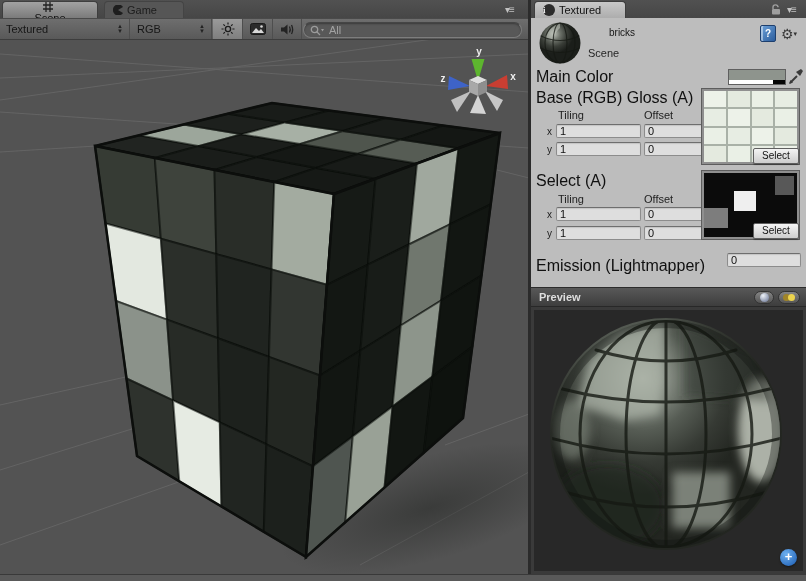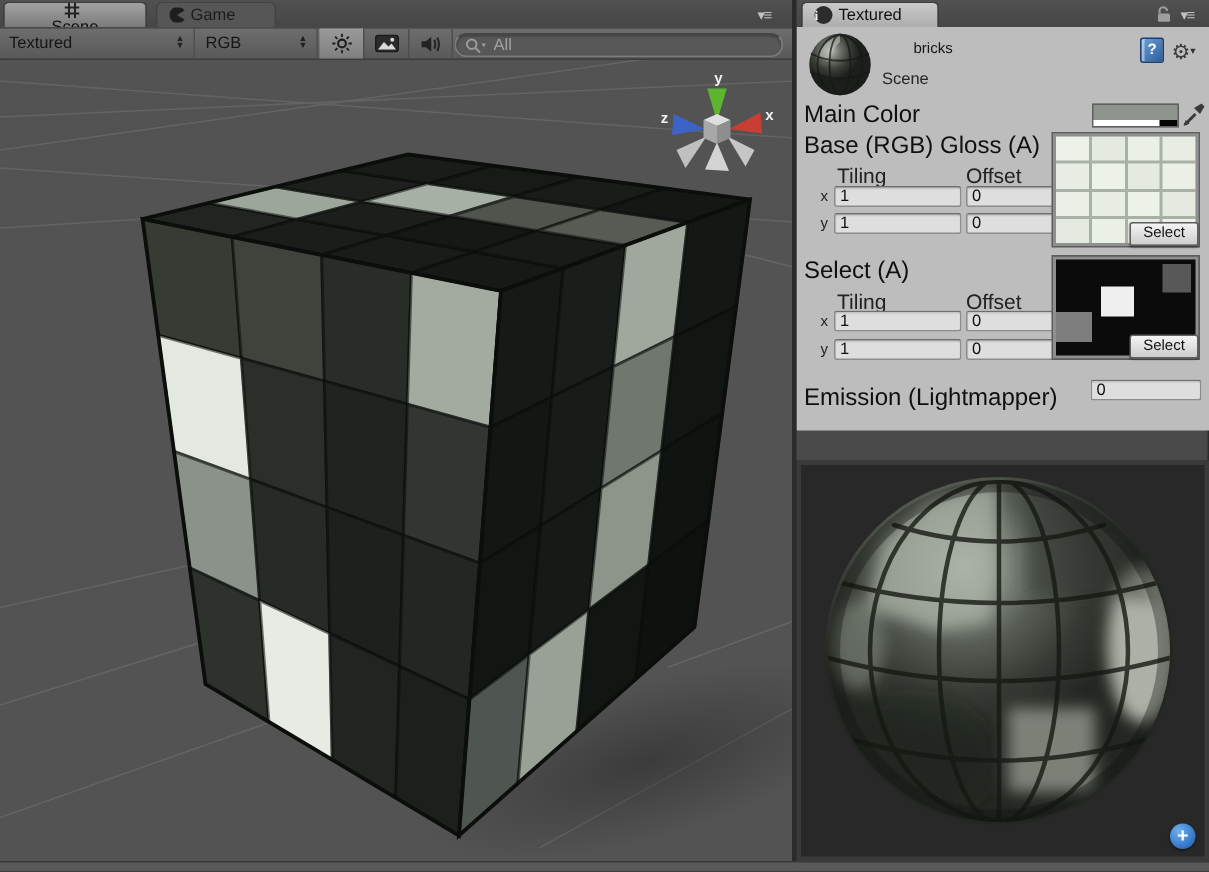--- a/index.html
+++ b/index.html
@@ -28,21 +28,21 @@
              background:#585858;border:1px solid #7d7d7d;border-top-color:#454545;
              box-shadow:inset 0 1px 2px rgba(0,0,0,.35);display:flex;align-items:center;padding:0 6px;}
   #searchbox input{background:transparent;border:none;outline:none;font-size:11px;color:#cfcfcf;width:170px;}
   #searchbox input::placeholder{color:#a2a2a2;}
   
   #sceneview{position:absolute;left:0;top:40px;width:529px;height:534px;background:#535353;}
   
   #divider{position:absolute;left:528px;top:0;width:3px;height:581px;background:#2b2b2b;}
   #inspector-body{position:absolute;left:531px;top:18px;width:275px;height:269px;background:#bdbdbd;}
   .ilabel{position:absolute;font-size:16px;color:#101010;}
-  .subhead{position:absolute;font-size:14px;color:#222;}
+  .subhead{position:absolute;font-size:11px;color:#222;}
   .rowlab{position:absolute;font-size:10px;color:#222;}
   .field{position:absolute;height:14px;background:#dedede;border:1px solid #8c8c8c;border-top-color:#6e6e6e;
          border-radius:2px;font-size:11px;color:#111;padding:0 3px;box-shadow:inset 0 1px 1px rgba(0,0,0,.12);}
   .selectbtn{position:absolute;width:46px;height:16px;background:linear-gradient(#f2f2f2,#cwhite,#cfcfcf);
          background:linear-gradient(#f4f4f4,#cdcdcd);border:1px solid #5f5f5f;border-radius:2px;
          font-size:10px;color:#111;text-align:center;line-height:14px;box-shadow:0 1px 1px rgba(0,0,0,.35);}
   .texthumb{position:absolute;border:2px solid #8f8f8f;outline:1px solid #5d5d5d;background:#0b0b0b;overflow:hidden;}
   #base-grid{display:grid;width:100%;height:100%;grid-template-columns:repeat(4,1fr);grid-template-rows:repeat(4,1fr);
          gap:2px;background:#a9b1a7;}
   #shader-dd{position:absolute;left:626px;top:44px;width:156px;height:16px;background:linear-gradient(#e9e9e9,#c6c6c6);
@@ -326,20 +326,30 @@
     <div class="ithumb-sq" style="left:32%;top:28%;width:24%;height:32%;background:#efefef;"></div>
     <div class="ithumb-sq" style="left:76%;top:5%;width:21%;height:29%;background:#585858;"></div>
     <div class="ithumb-sq" style="left:0;top:54%;width:26%;height:32%;background:#7d7d7d;"></div>
     <div class="ithumb-sq" style="left:55%;top:84%;width:26%;height:16%;background:#e6e6e6;"></div>
   </div>
   <div class="selectbtn" style="left:753px;top:223px;">Select</div>
 
   <div class="ilabel" style="left:536px;top:257px;">Emission (Lightmapper)</div>
   <input class="field" style="left: 727px; top: 253px; width: 74px;" value="0">
 
+  <div id="preview-header">
+    <div class="abs" style="left:8px;top:3px;font-size:11px;font-weight:bold;color:#dedede;">Preview</div>
+    <div class="pbtn" style="right:32px;width:20px;">
+      <span style="width:9px;height:9px;border-radius:50%;background:radial-gradient(circle at 35% 30%,#eef2f8,#8b95ae 70%);"></span>
+    </div>
+    <div class="pbtn" style="right:6px;width:22px;">
+      <span style="width:7px;height:7px;border-radius:50%;background:#a08428;margin-right:-2px;"></span>
+      <span style="width:7px;height:7px;border-radius:50%;background:#ecd34e;"></span>
+    </div>
+  </div>
   <div id="preview-area">
     <svg width="269" height="261" viewBox="0 0 269 261">
       <defs>
         <radialGradient id="pball" cx="40%" cy="26%">
           <stop offset="0%" stop-color="#b9bfb3"></stop>
             <stop offset="18%" stop-color="#8d948a"></stop>
           <stop offset="45%" stop-color="#565c54"></stop>
             <stop offset="72%" stop-color="#363a34"></stop>
           <stop offset="100%" stop-color="#232621"></stop>
         </radialGradient>

